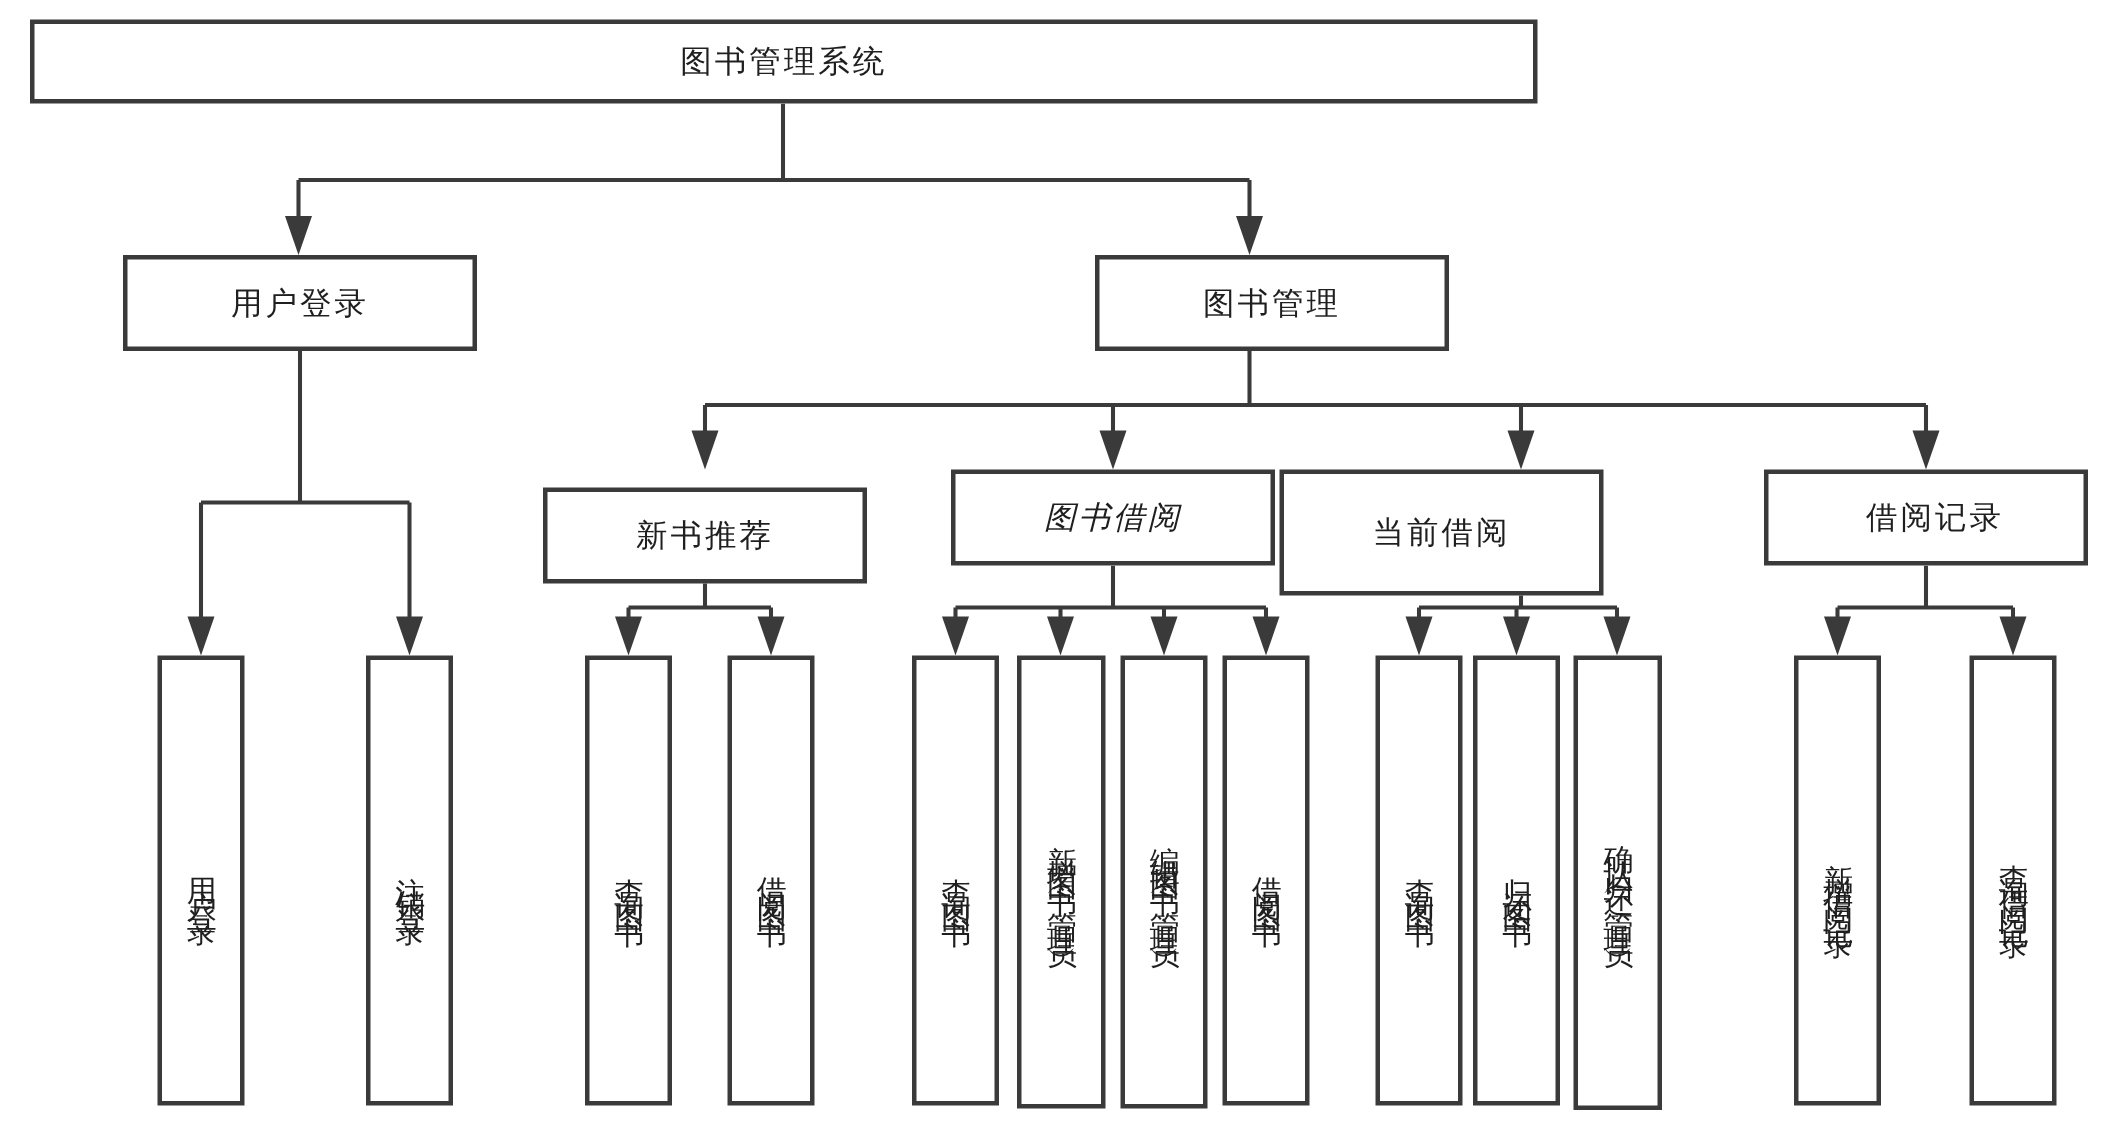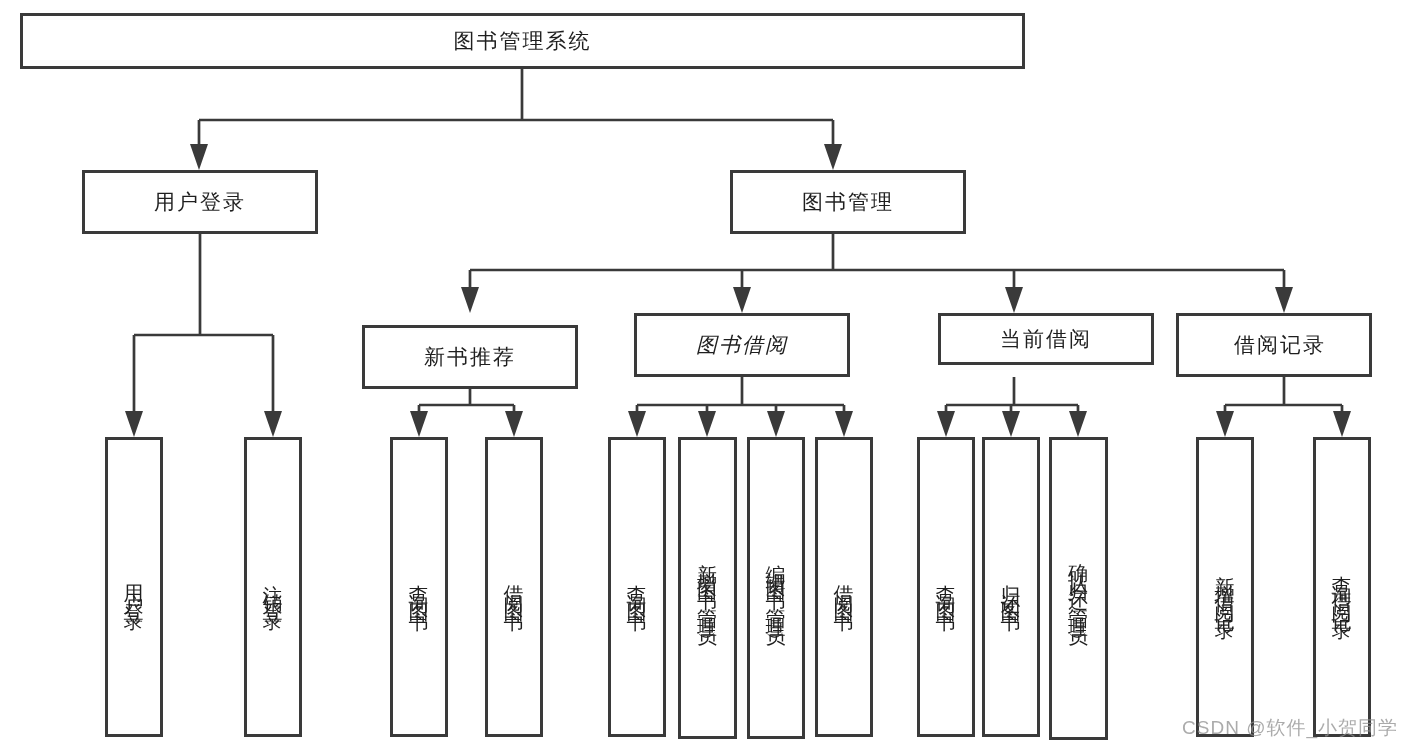--- a/index.html
+++ b/index.html
@@ -77,22 +77,22 @@
     <polygon points="1342,437 1333,411 1351,411"></polygon>
   </svg>
 
   <div class="hnode" style="left:20px;top:13px;width:1005px;height:56px;">图书管理系统</div>
 
   <div class="hnode" style="left:82px;top:170px;width:236px;height:64px;">用户登录</div>
   <div class="hnode" style="left:715px;top:170px;width:236px;height:64px;margin-left:15px;">图书管理</div>
 
   <div class="hnode" style="left:362px;top:313px;width:216px;height:64px;margin-top:12px;">新书推荐</div>
   <div class="hnode" style="left:634px;top:313px;width:216px;height:64px;font-style:italic;">图书借阅</div>
-  <div class="hnode" style="left:938px;top:313px;width:216px;height:52px;">当前借阅</div>
-  <div class="hnode" style="left:1176px;top:313px;width:196px;height:64px;padding-left:12px;">借阅记录</div>
+  <div class="hnode" style="left:853px;top:313px;width:216px;height:84px;">当前借阅</div>
+  <div class="hnode" style="left:1176px;top:313px;width:216px;height:64px;padding-left:12px;">借阅记录</div>
 
   <div class="vnode" style="left:105px;top:437px;width:58px;height:300px;">
     <span class="vtext">用户登录</span>
   </div>
   <div class="vnode" style="left:244px;top:437px;width:58px;height:300px;">
     <span class="vtext">注销登录</span>
   </div>
   <div class="vnode" style="left:390px;top:437px;width:58px;height:300px;">
     <span class="vtext">查询图书</span>
   </div>
@@ -120,15 +120,14 @@
   <div class="vnode" style="left:1049px;top:437px;width:59px;height:303px;">
     <span class="vtext">确认归还（管理员）</span>
   </div>
   <div class="vnode" style="left:1196px;top:437px;width:58px;height:300px;">
     <span class="vtext">新增借阅记录</span>
   </div>
   <div class="vnode" style="left:1313px;top:437px;width:58px;height:300px;">
     <span class="vtext">查询借阅记录</span>
   </div>
 
-  <div class="watermark">CSDN @软件_小贺同学</div>
 
 </div>
 
 </body></html>

